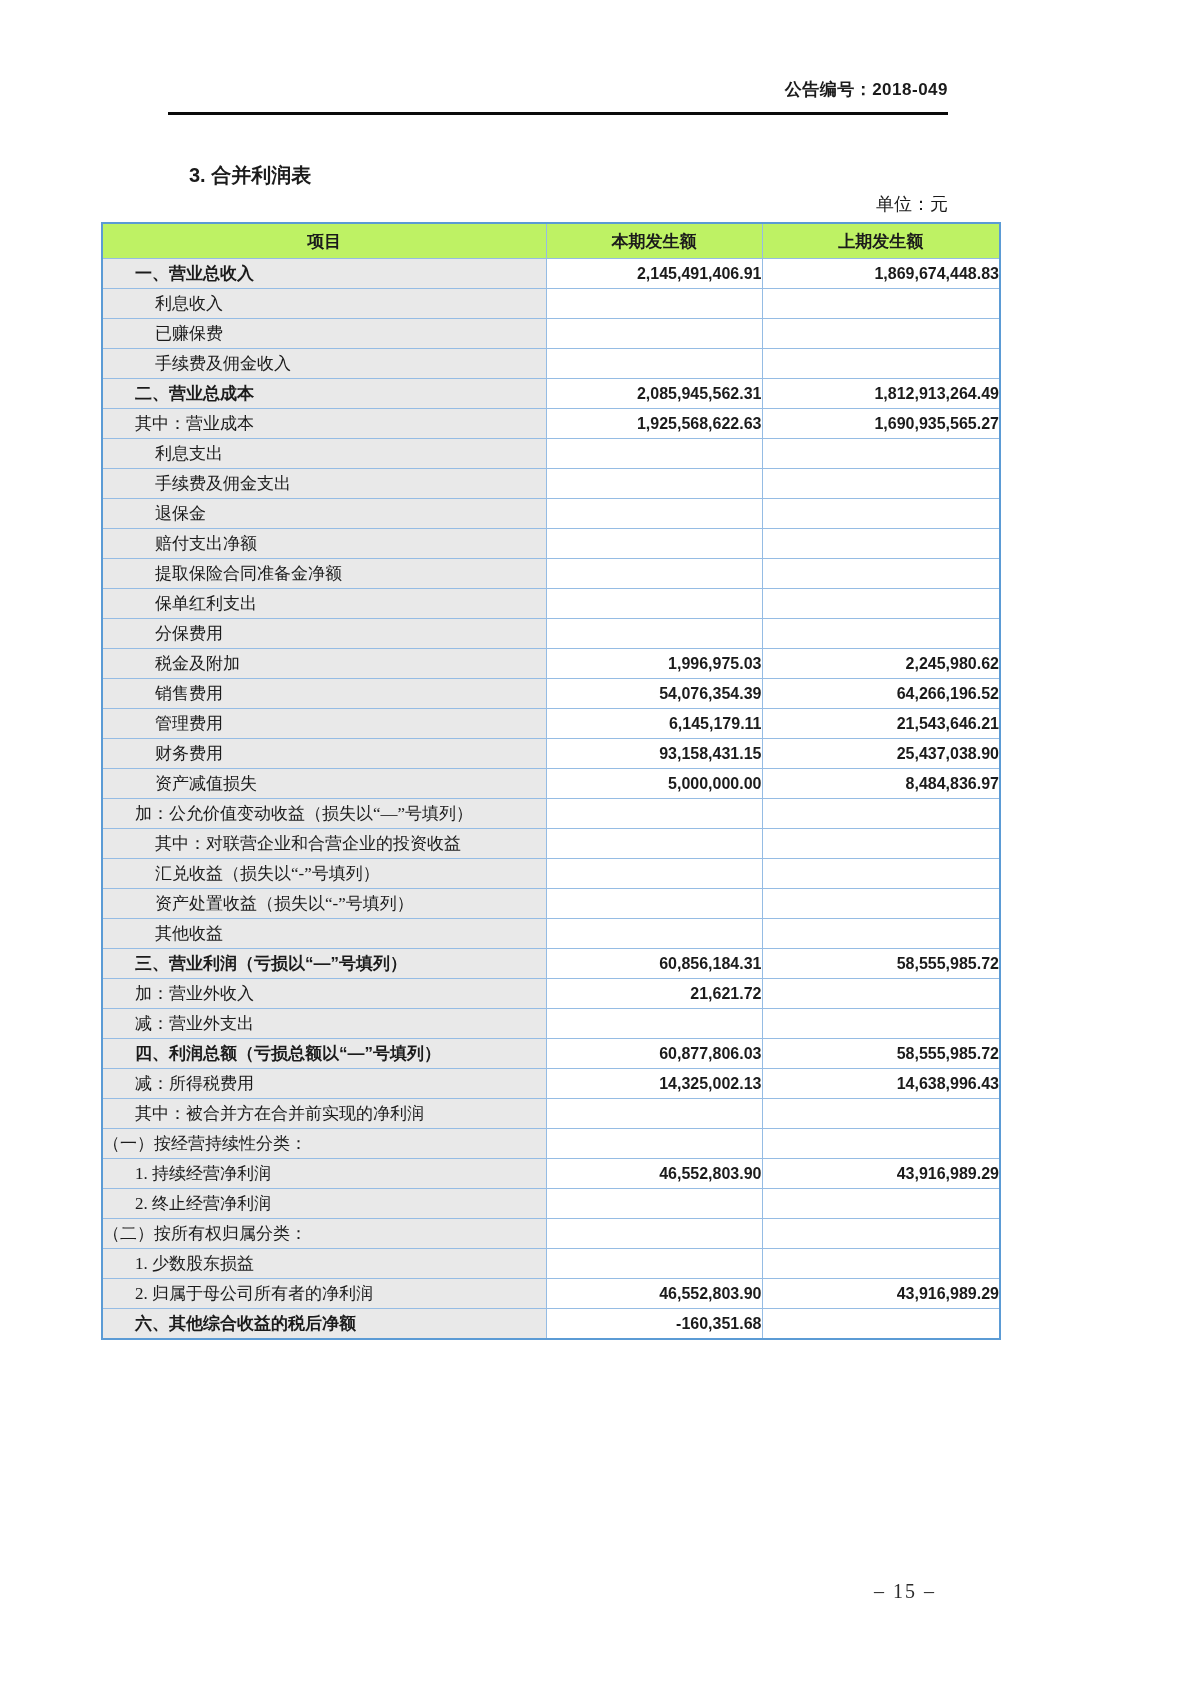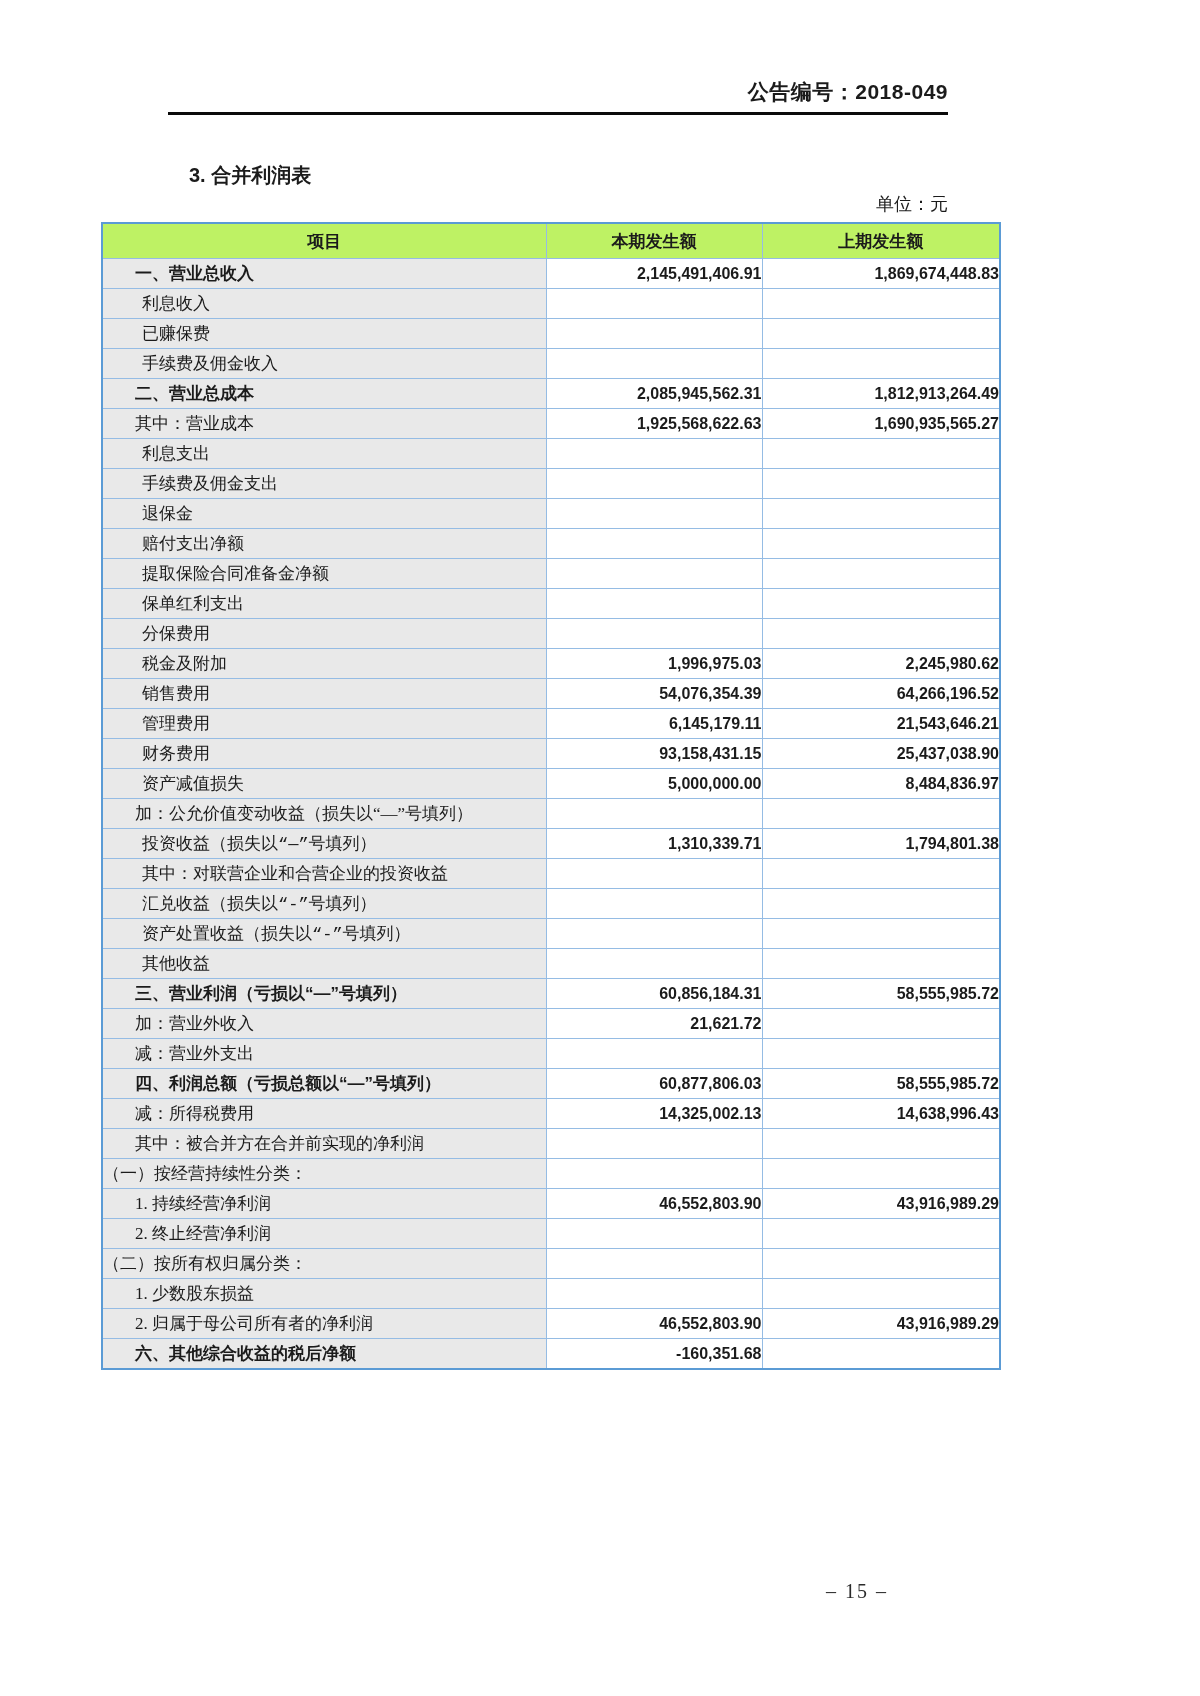--- a/index.html
+++ b/index.html
@@ -8,21 +8,21 @@
     background:#ffffff;
     position:relative;
     font-family:"Liberation Serif", serif;
     color:#1b1b1b;
     overflow:hidden;
   }
   .announce {
     position:absolute; top:78px; left:168px; width:780px;
     text-align:right;
     font-family:"Liberation Sans", sans-serif;
-    font-weight:bold; font-size:21px; letter-spacing:0.5px;
+    font-weight:bold; font-size:17px; letter-spacing:0.5px;
   }
   .rule {
     position:absolute; top:112px; left:168px; width:780px; height:3px;
     background:#0a0a0a;
   }
   .sec-title {
     position:absolute; top:162px; left:176px;
     font-family:"Liberation Sans", sans-serif;
     font-weight:bold; font-size:20px;margin-left:13px;
   }
@@ -54,28 +54,28 @@
     font-size:17px; height:29px;
     text-align:left;
   }
   td.c-num {
     background:#ffffff;
     text-align:right; padding-right:12px;
     font-family:"Liberation Sans", sans-serif;
     font-weight:bold; font-size:16px;
   }
   td.c-label.ind0 { padding-left:32px; }
-  td.c-label.ind1 { padding-left:39px;font-family:Liberation Mono, monospace; }
+  td.c-label.ind1 { padding-left:52px; }
   td.c-label.ind2 { }
   td.c-label.bold {
     font-family:"Liberation Sans", sans-serif;
     font-weight:bold;
   }
   .page-num {
-    position:absolute; top:1580px; left:732px; width:250px;
+    position:absolute; top:1580px; left:780px; width:250px;
     text-align:center; font-size:20px; color:#2a2a2a;
     letter-spacing:2px;
   }
 </style>
 </head>
 <body>
 
 <div class="announce">公告编号：2018-049</div>
 
 <div class="rule"></div>
@@ -187,25 +187,20 @@
         <td class="c-label ind1">资产减值损失</td>
         <td class="c-num">5,000,000.00</td>
         <td class="c-num">8,484,836.97</td>
       </tr>
       <tr>
         <td class="c-label ind0">加：公允价值变动收益（损失以“—”号填列）</td>
         <td class="c-num"></td>
         <td class="c-num"></td>
       </tr>
       <tr>
-        <td class="c-label ind1">投资收益（损失以“—”号填列）</td>
-        <td class="c-num">1,310,339.71</td>
-        <td class="c-num">1,794,801.38</td>
-      </tr>
-      <tr>
         <td class="c-label ind1">其中：对联营企业和合营企业的投资收益</td>
         <td class="c-num"></td>
         <td class="c-num"></td>
       </tr>
       <tr>
         <td class="c-label ind1">汇兑收益（损失以“-”号填列）</td>
         <td class="c-num"></td>
         <td class="c-num"></td>
       </tr>
       <tr>

